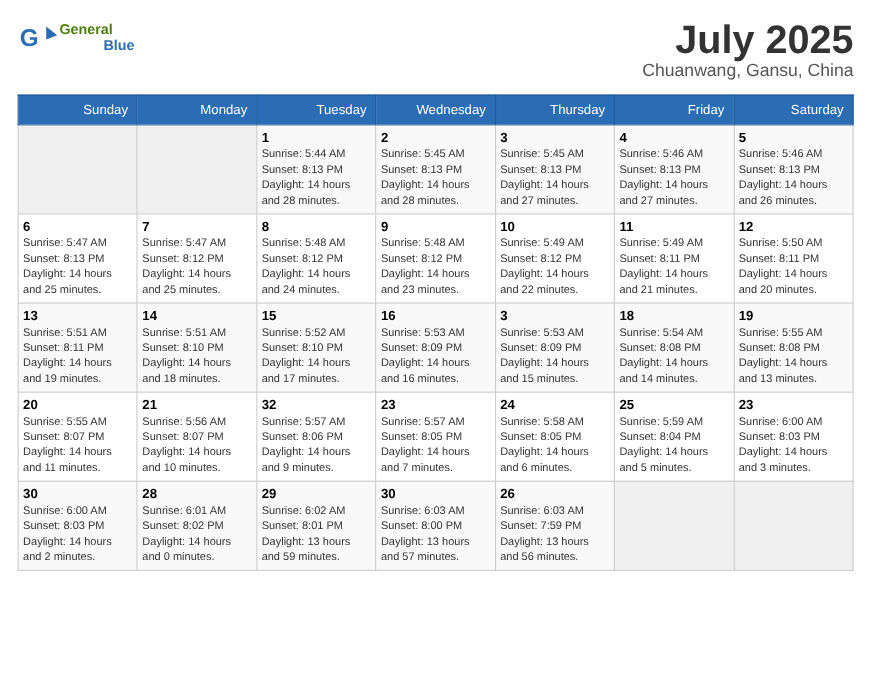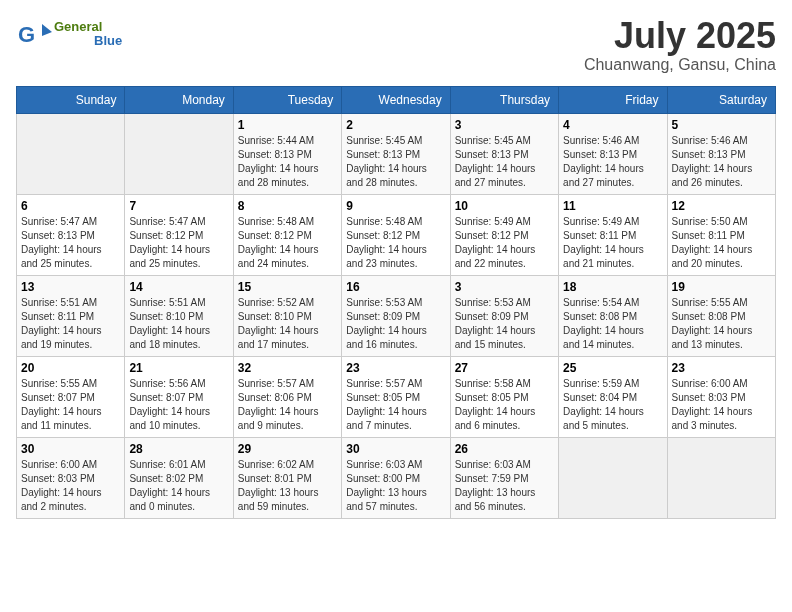--- a/index.html
+++ b/index.html
@@ -211,21 +211,21 @@
         </td>
         <td>
           <div class="day-number">32</div>
           <div class="day-info">Sunrise: 5:57 AM<br>Sunset: 8:06 PM<br>Daylight: 14 hours and 9 minutes.</div>
         </td>
         <td>
           <div class="day-number">23</div>
           <div class="day-info">Sunrise: 5:57 AM<br>Sunset: 8:05 PM<br>Daylight: 14 hours and 7 minutes.</div>
         </td>
         <td>
-          <div class="day-number">27</div>
+          <div class="day-number">24</div>
           <div class="day-info">Sunrise: 5:58 AM<br>Sunset: 8:05 PM<br>Daylight: 14 hours and 6 minutes.</div>
         </td>
         <td>
           <div class="day-number">25</div>
           <div class="day-info">Sunrise: 5:59 AM<br>Sunset: 8:04 PM<br>Daylight: 14 hours and 5 minutes.</div>
         </td>
         <td>
           <div class="day-number">23</div>
           <div class="day-info">Sunrise: 6:00 AM<br>Sunset: 8:03 PM<br>Daylight: 14 hours and 3 minutes.</div>
         </td>

